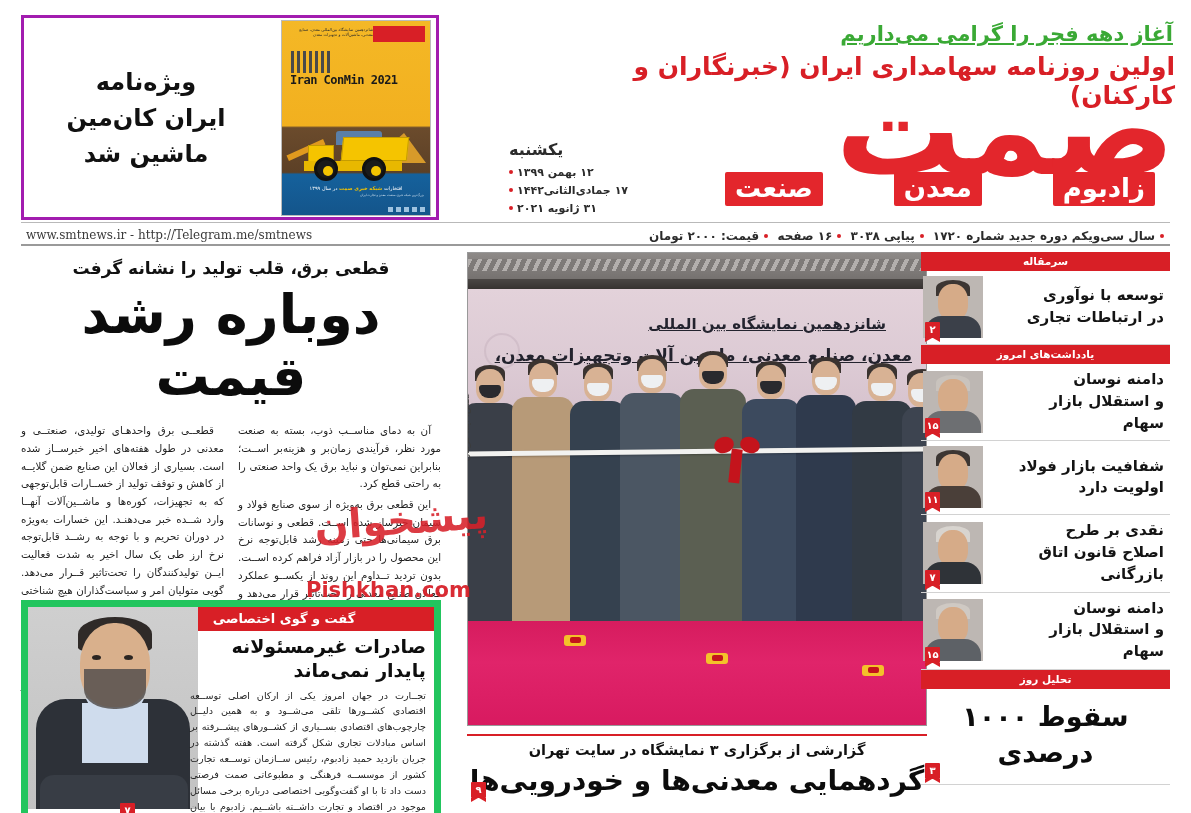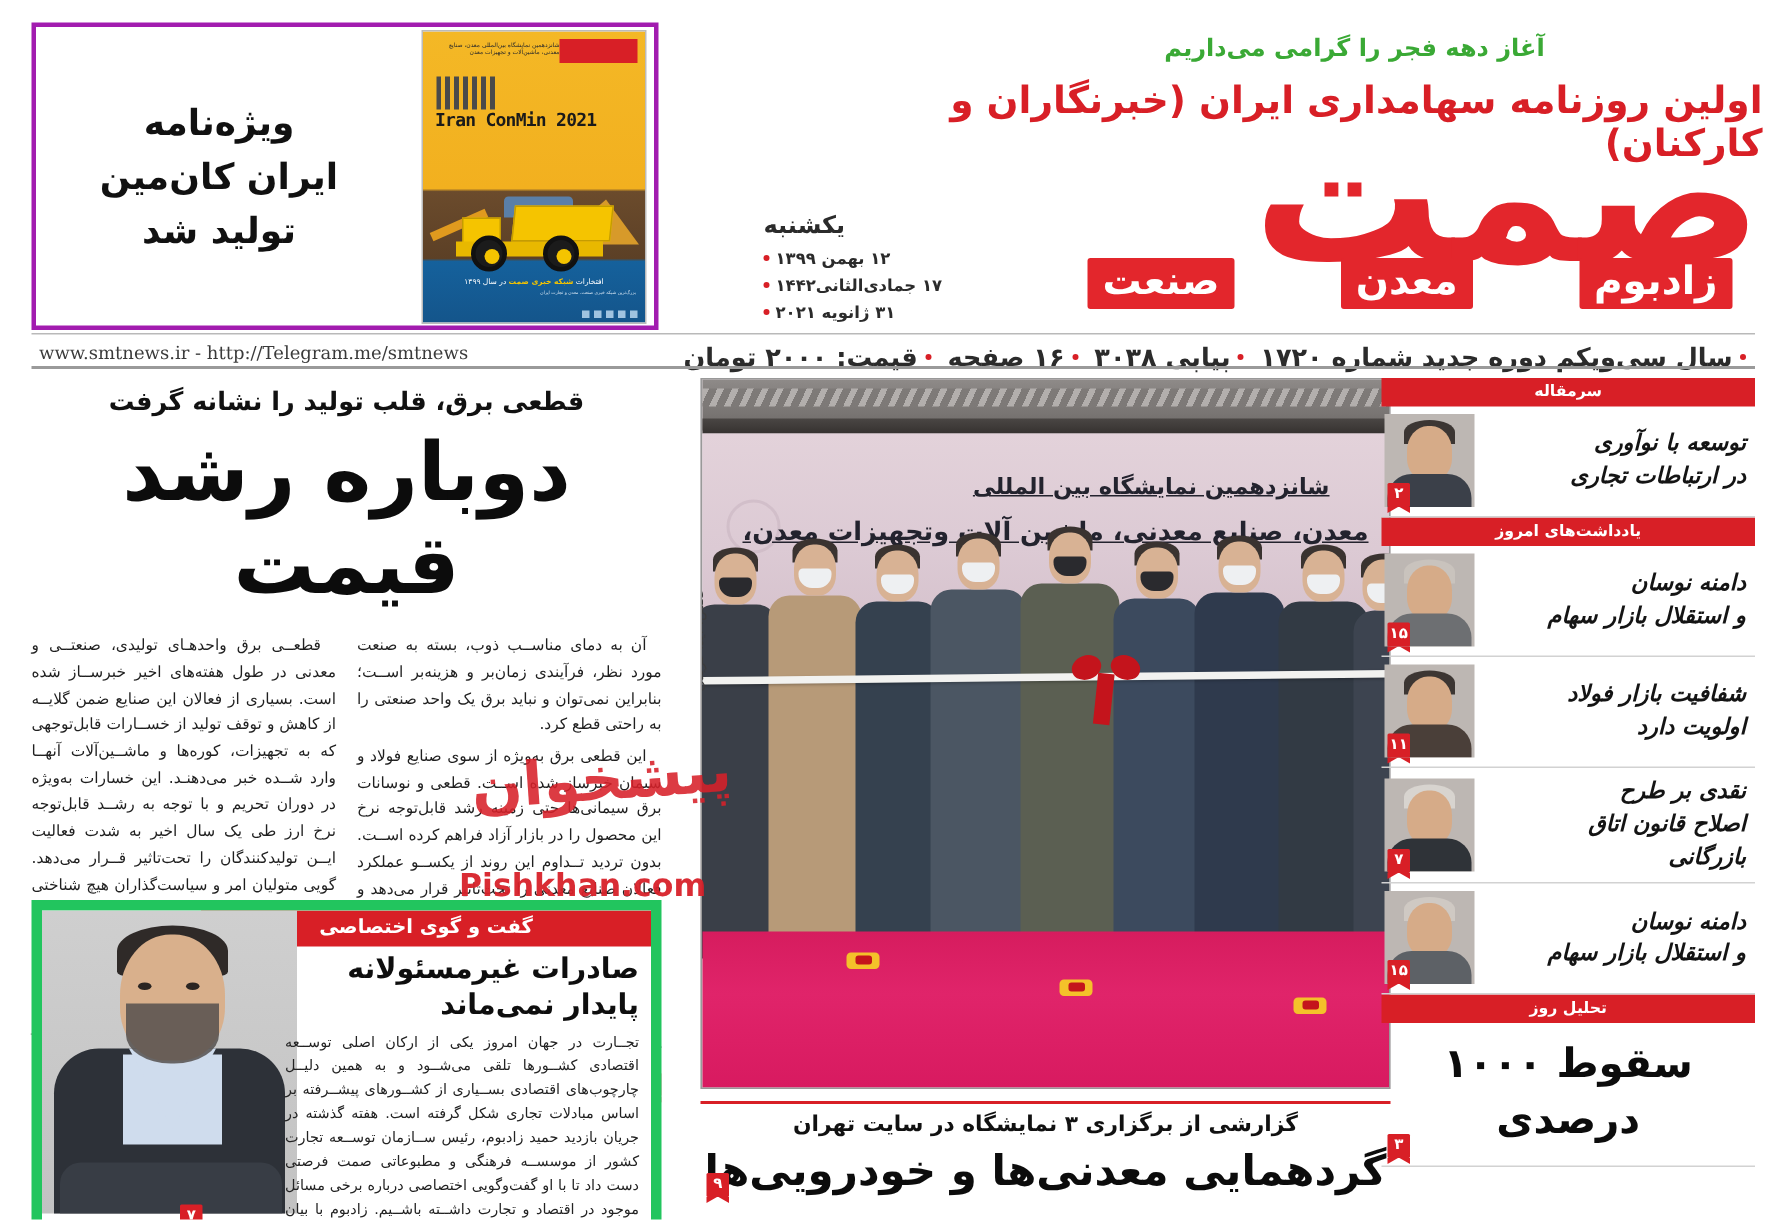--- a/index.html
+++ b/index.html
@@ -94,22 +94,22 @@
   .poster-icons {
     position: absolute; left: 5px; bottom: 2px; right: 5px; height: 6px;
     display: flex; gap: 3px; align-items: center;
   }
   .poster-icons span { display: block; width: 5px; height: 5px; background: #9fc3e0; }
 
   
   .logo-block { position: absolute; right: 0; top: 0; width: 740px; height: 228px; }
   .tagline-green {
     position: absolute; right: 18px; top: 22px; width: 540px;
-    text-align: center; direction: rtl;
-    font-size: 16px; font-weight: bold; color: #3aa935; letter-spacing: -0.2px;
+    text-align: right; direction: rtl;
+    font-size: 21px; font-weight: bold; color: #3aa935; letter-spacing: -0.2px; text-decoration: underline;
   }
   .tagline-red {
     position: absolute; right: 16px; top: 52px; width: 556px;
     text-align: right; direction: rtl;
     font-size: 25px; font-weight: bold; color: #d81f26; letter-spacing: -0.3px;
   }
   .wordmark {
     position: absolute; right: 16px; top: 82px; width: 600px; height: 130px;
   }
   .wm-main {
@@ -147,21 +147,21 @@
   
   .rule-strip { position: absolute; left: 21px; top: 222px; width: 1149px; height: 1px; background: #b9b9b9; }
   .rule-strip2 { position: absolute; left: 21px; top: 244px; width: 1149px; height: 2px; background: #9a9a9a; }
   .site-line {
     position: absolute; left: 26px; top: 228px;
     font-size: 12px; color: #3a3a3a; direction: ltr;
     font-family: "DejaVu Serif", "Liberation Serif", serif;
   }
   .issue-line {
     position: absolute; right: 22px; top: 229px;
-    font-size: 17px; font-weight: bold; color: #2b2b2b; direction: rtl; white-space: nowrap;
+    font-size: 12px; font-weight: bold; color: #2b2b2b; direction: rtl; white-space: nowrap;
   }
   .issue-line i {
     display: inline-block; width: 4px; height: 4px; background: #d81f26;
     border-radius: 50%; margin: 0 5px 2px 5px; vertical-align: middle;
   }
 
   
   .left-col { position: absolute; left: 21px; top: 252px; width: 420px; height: 552px; }
   .kicker {
     text-align: center; direction: rtl;
@@ -356,21 +356,21 @@
   }
   .side-item {
     position: relative; width: 100%;
     display: flex; flex-direction: row; align-items: center;
     border-bottom: 1px solid #d2d2d2; padding: 5px 0 6px 0;
     min-height: 74px;
   }
   .side-item .s-title {
     flex: 1; direction: rtl; text-align: right;
     font-size: 15px; font-weight: bold; color: #141414;
-    line-height: 1.45; padding: 0 6px 0 30px; font-style: italic;
+    line-height: 1.45; padding: 0 6px 0 30px;
   }
   .side-thumb {
     width: 60px; height: 62px; flex: 0 0 60px; margin-left: 2px;
     background: #bdb7b3; overflow: hidden; position: relative;
   }
   .st-head {
     position: absolute; left: 50%; transform: translateX(-50%); top: 8px;
     width: 30px; height: 36px; border-radius: 46% 46% 40% 40%; background: #d6ab88;
   }
   .st-hair {
@@ -412,21 +412,21 @@
 <body>
 
 <div class="page">
 
   <div class="masthead">
 
     <div class="ad-box">
       <div class="ad-text">
         <div>ویژه‌نامه</div>
         <div>ایران کان‌مین</div>
-        <div>تولید شد</div>
+        <div>ماشین شد</div>
       </div>
       <div class="ad-poster">
         <div class="poster-logo"></div>
         <div class="poster-title">شانزدهمین نمایشگاه بین‌المللی معدن، صنایع معدنی، ماشین‌آلات و تجهیزات معدن</div>
         <div class="poster-bars"></div>
         <div class="poster-conmin">Iran ConMin 2021</div>
         <div class="poster-mount"></div>
         <div class="poster-arm"></div>
         <div class="poster-ore"></div>
         <div class="poster-truck">

